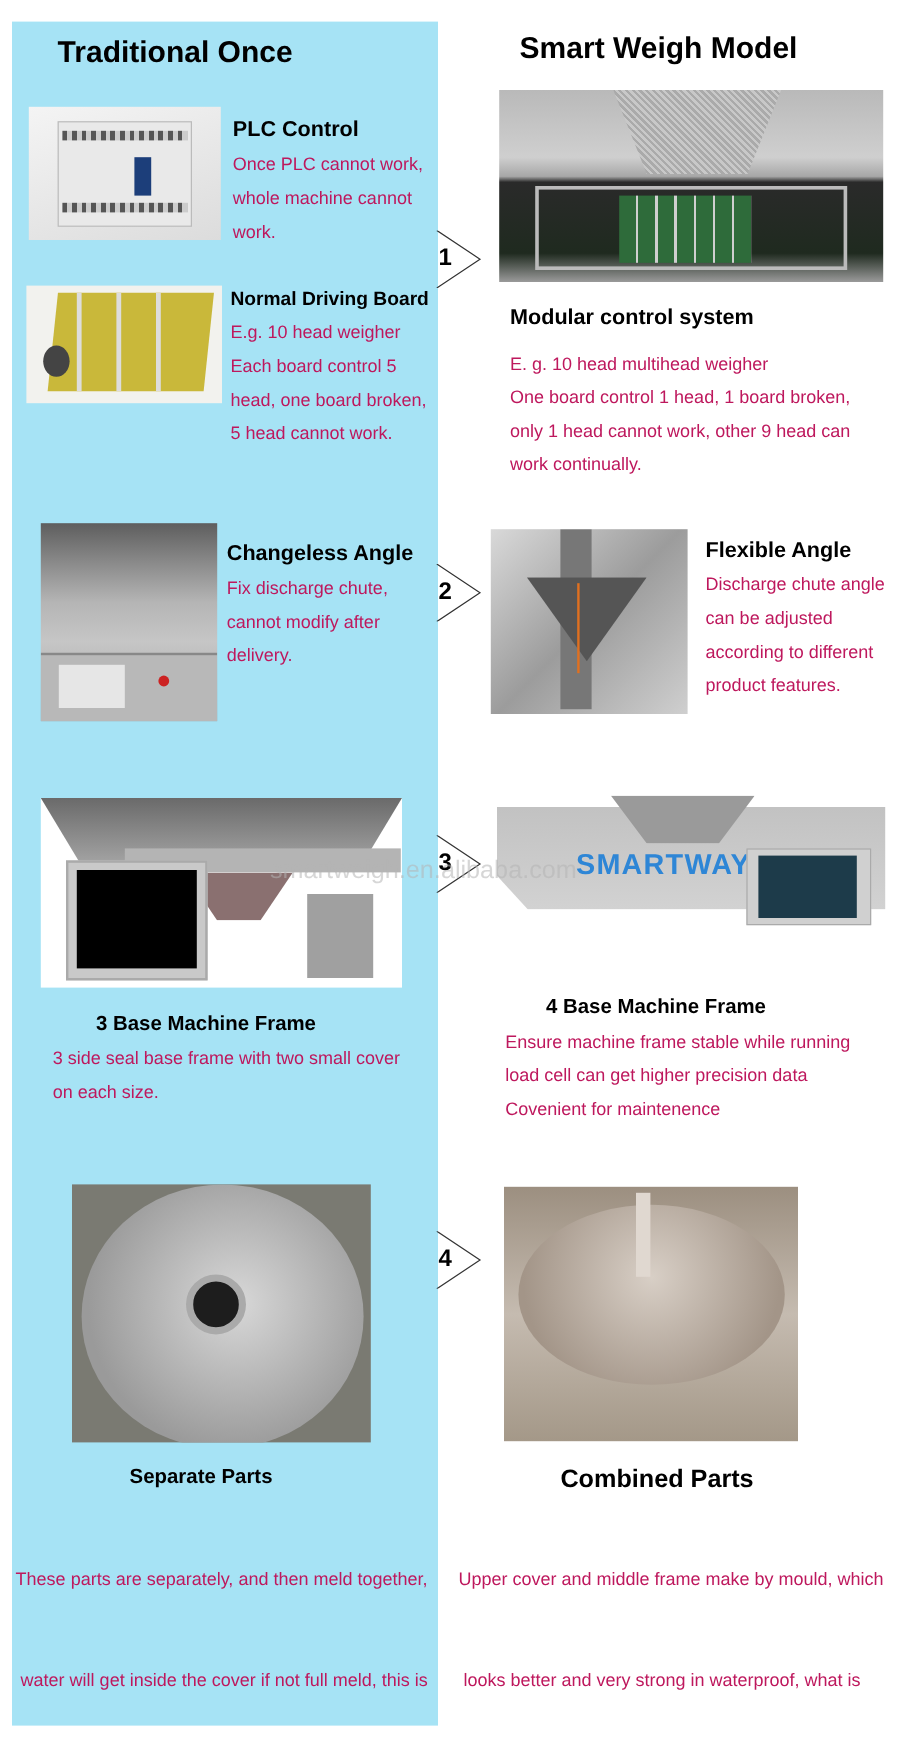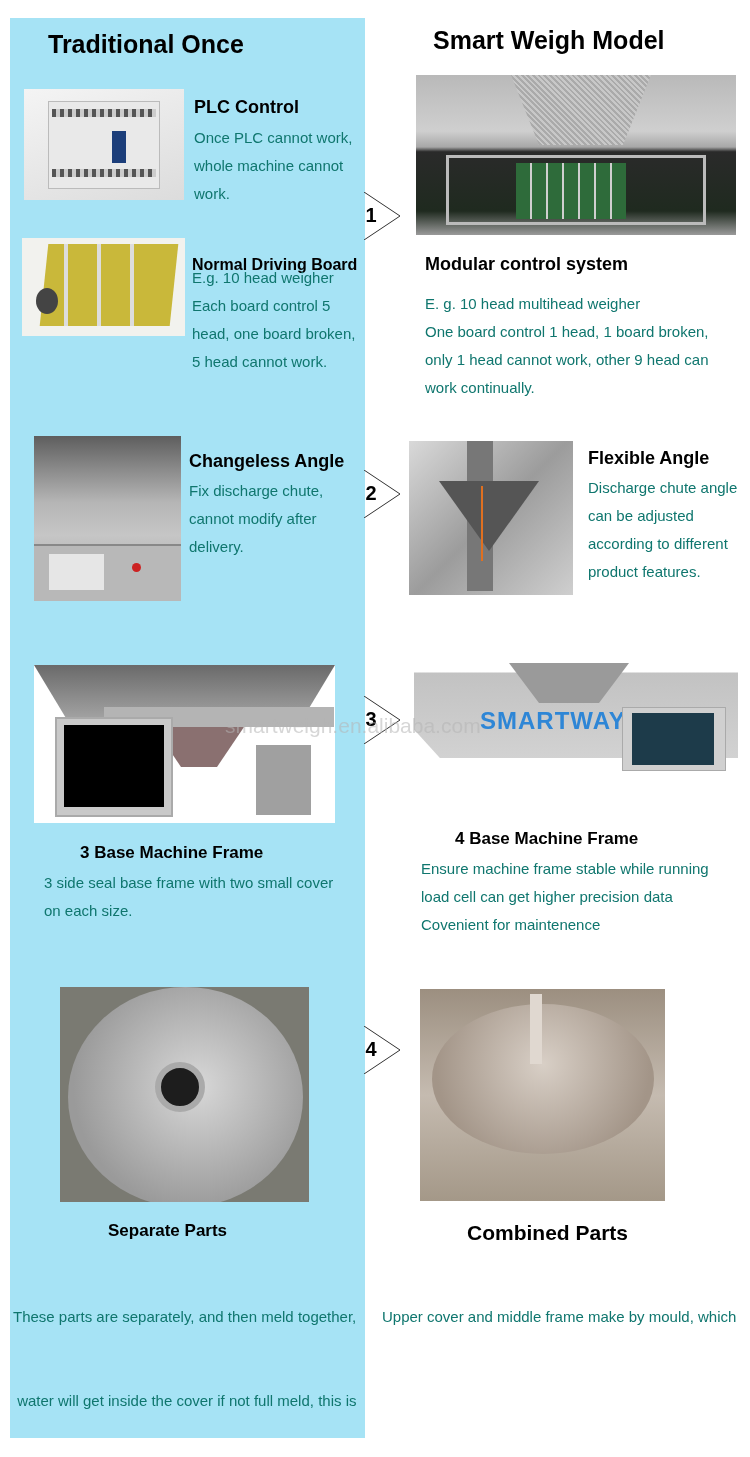--- a/index.html
+++ b/index.html
@@ -2,21 +2,21 @@
 <html><head>
 <meta charset="utf-8">
 <style>
   * { box-sizing: border-box; margin: 0; padding: 0; }
   body { width: 750px; height: 1457px; background: #ffffff; position: relative; overflow: hidden; font-family: "Liberation Sans", sans-serif; color: #000; }
   .panel { position: absolute; left: 10px; top: 18px; width: 355px; height: 1420px; background: #a6e3f5; }
   .abs { position: absolute; }
   .h-title { font-family: "Liberation Sans", sans-serif; font-weight: bold; font-size: 25px; color: #000; white-space: nowrap; }
   .h2 { font-weight: bold; font-size: 18px; white-space: nowrap; }
   .h2s { font-weight: bold; font-size: 16px; white-space: nowrap; }
-  .body { font-size: 15px; line-height: 28px; color: #0f766e; }
+  .body { font-size: 15px; line-height: 28px; color: #be185d; }
   .img { position: absolute; overflow: hidden; }
   .arrow { position: absolute; width: 42px; height: 48px; }
   .arrow svg { position: absolute; left: 0; top: 0; }
   .arrow .num { position: absolute; left: 0; top: 12px; width: 22px; text-align: center; font-weight: bold; font-size: 20px; }
   .wm { position: absolute; left: 225px; top: 714px; font-size: 21px; color: rgba(180,180,180,0.55); white-space: nowrap; }
 </style>
 </head>
 <body>
 
 <div class="panel"></div>
@@ -37,21 +37,21 @@
   <div>work.</div>
 </div>
 
 <div class="img" style="left:22px;top:238px;width:163px;height:98px;background:#f2f2ee;">
   <div style="position:absolute;left:22px;top:6px;width:130px;height:82px;background:#c9b83a;transform:skewX(-6deg);"></div>
   <div style="position:absolute;left:42px;top:6px;width:4px;height:82px;background:#ddd;"></div>
   <div style="position:absolute;left:75px;top:6px;width:4px;height:82px;background:#ddd;"></div>
   <div style="position:absolute;left:108px;top:6px;width:4px;height:82px;background:#ddd;"></div>
   <div style="position:absolute;left:14px;top:50px;width:22px;height:26px;border-radius:50%;background:#444;"></div>
 </div>
-<div class="abs h2s" style="left:192px;top:241px;margin-top:15px;">Normal Driving Board</div>
+<div class="abs h2s" style="left:192px;top:241px;">Normal Driving Board</div>
 <div class="abs body" style="left:192px;top:264px;">
   <div>E.g. 10 head weigher</div>
   <div>Each board control 5</div>
   <div>head, one board broken,</div>
   <div>5 head cannot work.</div>
 </div>
 
 <div class="arrow" style="left:360px;top:192px;">
   <svg width="42" height="48">
       <polyline points="4,0 40,24 4,48" fill="none" stroke="#333" stroke-width="1"></polyline>
@@ -160,15 +160,16 @@
   <div class="num">4</div>
 </div>
 
 <div class="img" style="left:420px;top:989px;width:245px;height:212px;background:linear-gradient(180deg,#9c8f80,#c5bbb0 50%,#a49888);">
   <div style="position:absolute;left:12px;top:15px;width:222px;height:150px;border-radius:50%;background:radial-gradient(circle at 50% 40%,#d8cfc6,#a39588 75%);"></div>
   <div style="position:absolute;left:110px;top:5px;width:12px;height:70px;background:#e0d8d0;"></div>
 </div>
 <div class="abs h2s" style="left:467px;top:1221px;font-size:21px;">Combined Parts</div>
 <div class="abs body" style="left:382px;top:1247px;white-space:pre;">
   <div>Upper cover and middle frame make by mould, which</div>
+  <div> looks better and very strong in waterproof, what is</div>
   
   
 </div>
 
 </body></html>

